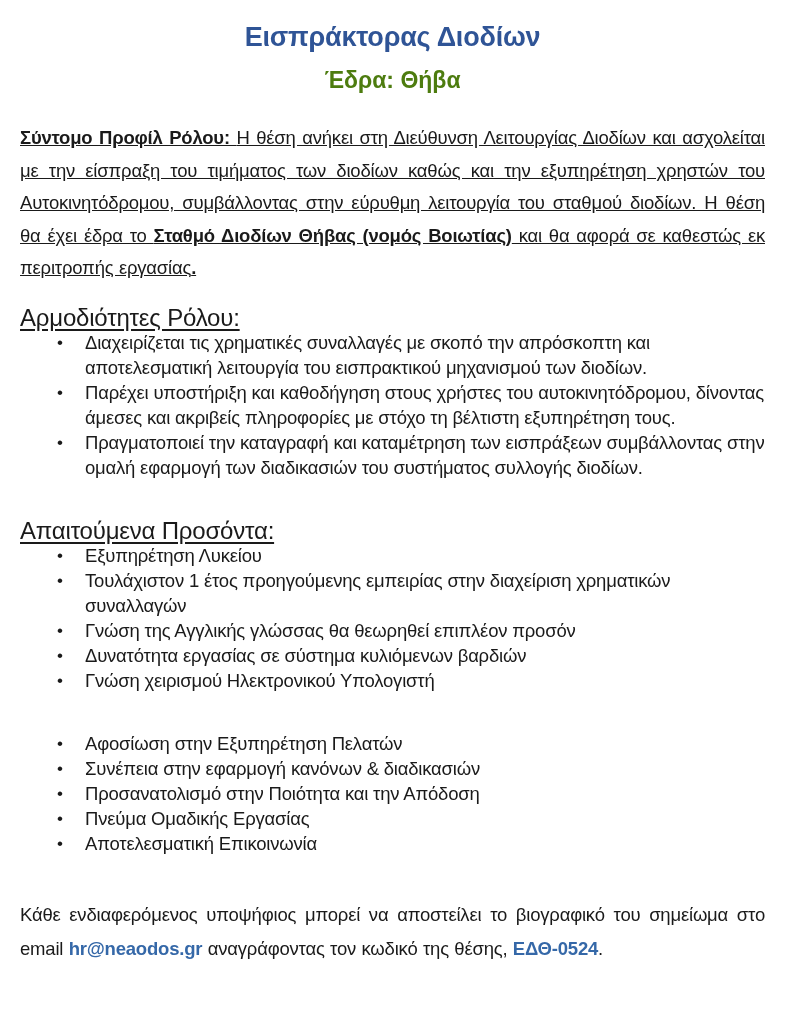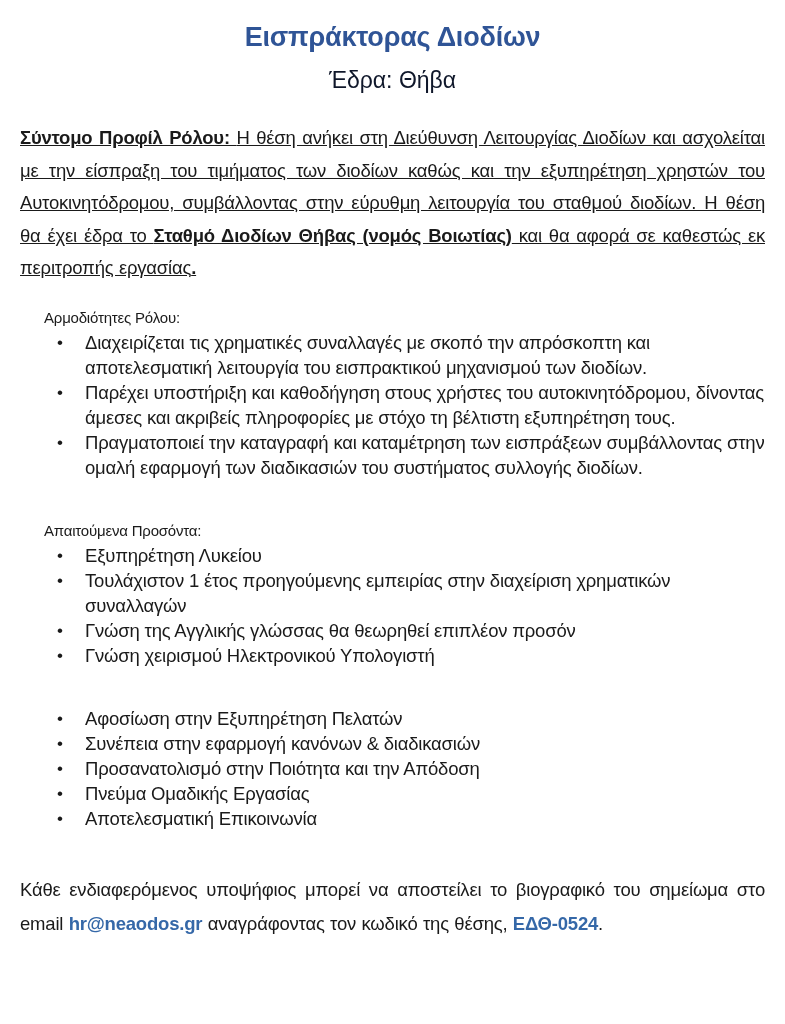--- a/index.html
+++ b/index.html
@@ -20,24 +20,24 @@
     text-align: center;
     color: var(--accent, #2F5496);
     font-size: 27px;
     line-height: 34px;
     font-weight: 700;
     letter-spacing: -0.2px;
   }
   .doc-subtitle {
     margin: 12px;
     text-align: center;
-    color: #0f172a;
+    color: #4d7c0f;
     font-size: 23px;
     line-height: 28px;
-    font-weight: 400;
+    font-weight: 700;
   }
 
   .para {
     font-size: 18.5px;
     letter-spacing: -0.2px;
     text-align: justify;
     word-spacing: 0.5px;
   }
   .intro {
     margin: 28px 0 0 0;
@@ -50,25 +50,25 @@
   }
 
   .b { font-weight: 700; }
   .accent { color: var(--link, #3568A8); }
   a.accent { text-decoration: none; cursor: pointer; }
 
   .section { margin-top: 38px; }
   #sections .section:first-child { margin-top: 20px; }
 
   .heading {
-    font-size: 15px;
+    font-size: 24px;
     line-height: 25px;
     letter-spacing: -0.2px;
+    text-decoration: underline;
     text-underline-offset: 3px;
-    margin-left: 24px;
   }
 
   ul.bullets { margin: 0; padding: 0; list-style: none; }
   ul.bullets li {
     position: relative;
     padding-left: 65px;
     font-size: 18.5px;
     line-height: 25px;
     letter-spacing: -0.2px;
   }
@@ -99,20 +99,21 @@
           <li>Παρέχει υποστήριξη και καθοδήγηση στους χρήστες του αυτοκινητόδρομου, δίνοντας άμεσες και ακριβείς πληροφορίες με στόχο τη βέλτιστη εξυπηρέτηση τους.</li>
           <li>Πραγματοποιεί την καταγραφή και καταμέτρηση των εισπράξεων συμβάλλοντας στην ομαλή εφαρμογή των διαδικασιών του συστήματος συλλογής διοδίων.</li>
         </ul>
       </section>
       <section class="section">
         <div class="heading">Απαιτούμενα Προσόντα:</div>
         <ul class="bullets">
           <li>Εξυπηρέτηση Λυκείου</li>
           <li>Τουλάχιστον 1 έτος προηγούμενης εμπειρίας στην διαχείριση χρηματικών συναλλαγών</li>
           <li>Γνώση της Αγγλικής γλώσσας θα θεωρηθεί επιπλέον προσόν</li>
+          <li>Δυνατότητα εργασίας σε σύστημα κυλιόμενων βαρδιών</li>
           <li>Γνώση χειρισμού Ηλεκτρονικού Υπολογιστή</li>
         </ul>
       </section>
       <section class="section">
         <ul class="bullets">
           <li>Αφοσίωση στην Εξυπηρέτηση Πελατών</li>
           <li>Συνέπεια στην εφαρμογή κανόνων &amp; διαδικασιών</li>
           <li>Προσανατολισμό στην Ποιότητα και την Απόδοση</li>
           <li>Πνεύμα Ομαδικής Εργασίας</li>
           <li>Αποτελεσματική Επικοινωνία</li>

